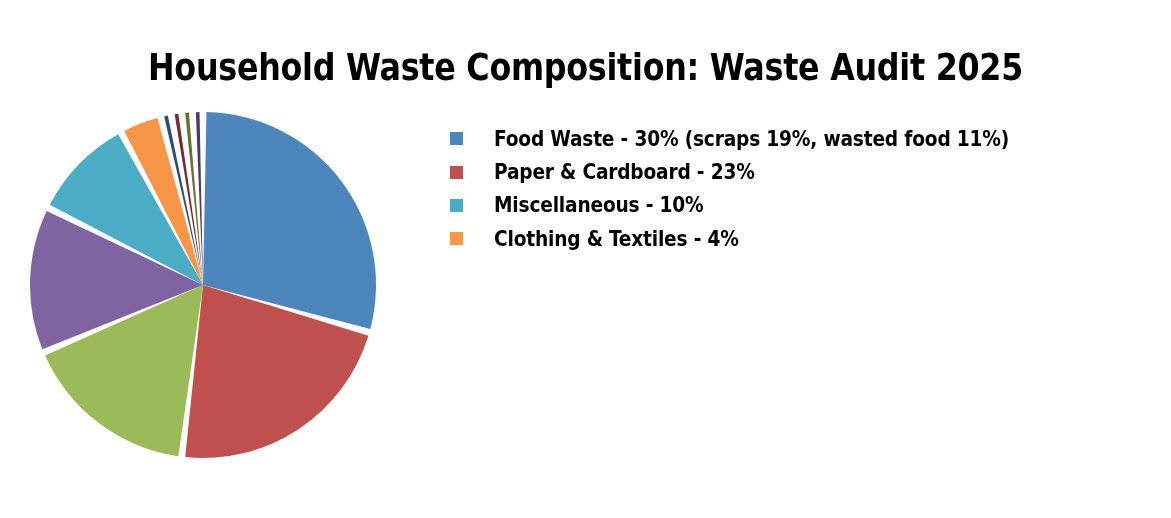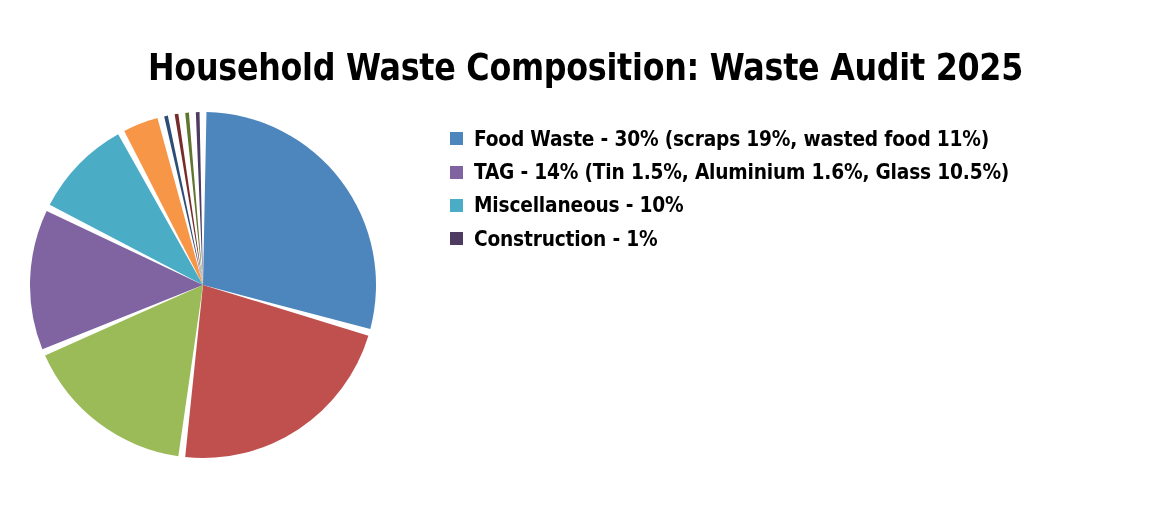--- a/index.html
+++ b/index.html
@@ -53,20 +53,21 @@
     position: absolute;
     left: 450px;
     top: 122px;
     width: 700px;
   }
   .legend-row {
     display: flex;
     align-items: center;
     height: 33.4px;
     white-space: nowrap;
+    gap: 20px;
   }
   .legend-swatch {
     width: 13px;
     height: 13px;
     flex: 0 0 13px;
     margin-right: 11px;
     display: block;
   }
   .legend-label {
     font-size: 22px;
@@ -122,26 +123,26 @@
         </g>
     </svg>
   </div>
 
   <div id="legend">
       <div class="legend-row">
         <span class="legend-swatch" style="background: rgb(77, 133, 189);"></span>
         <span class="legend-label">Food Waste - 30% (scraps 19%, wasted food 11%)</span>
       </div>
       <div class="legend-row">
-        <span class="legend-swatch" style="background: rgb(128, 100, 162);"></span>
-        <span class="legend-label">TAG - 14% (Tin 1.5%, Aluminium 1.6%, Glass 10.5%)</span>
+        <span class="legend-swatch" style="background: rgb(192, 80, 78);"></span>
+        <span class="legend-label">Paper &amp; Cardboard - 23%</span>
       </div>
       <div class="legend-row">
         <span class="legend-swatch" style="background: rgb(75, 172, 198);"></span>
         <span class="legend-label">Miscellaneous - 10%</span>
       </div>
       <div class="legend-row">
-        <span class="legend-swatch" style="background: rgb(77, 59, 98);"></span>
-        <span class="legend-label">Construction - 1%</span>
+        <span class="legend-swatch" style="background: rgb(247, 150, 70);"></span>
+        <span class="legend-label">Clothing &amp; Textiles - 4%</span>
       </div>
     </div>
 
 </div>
 
 </body></html>

